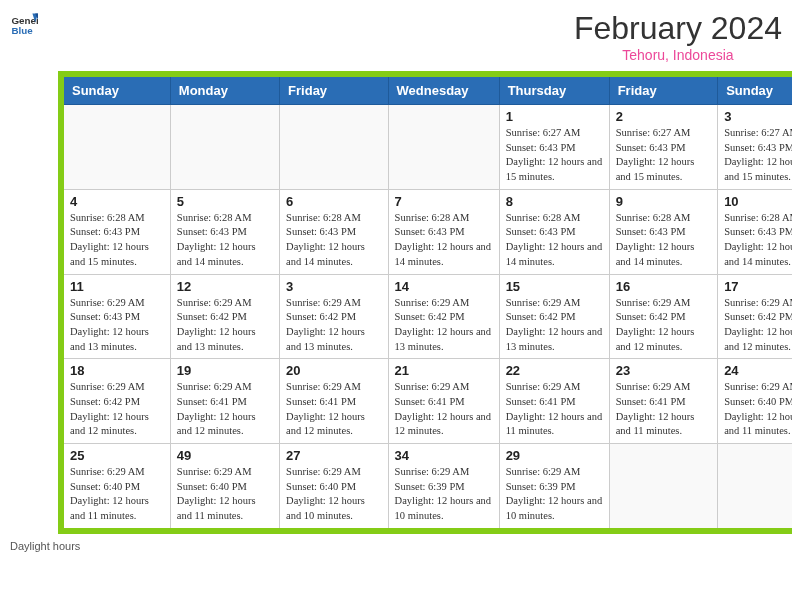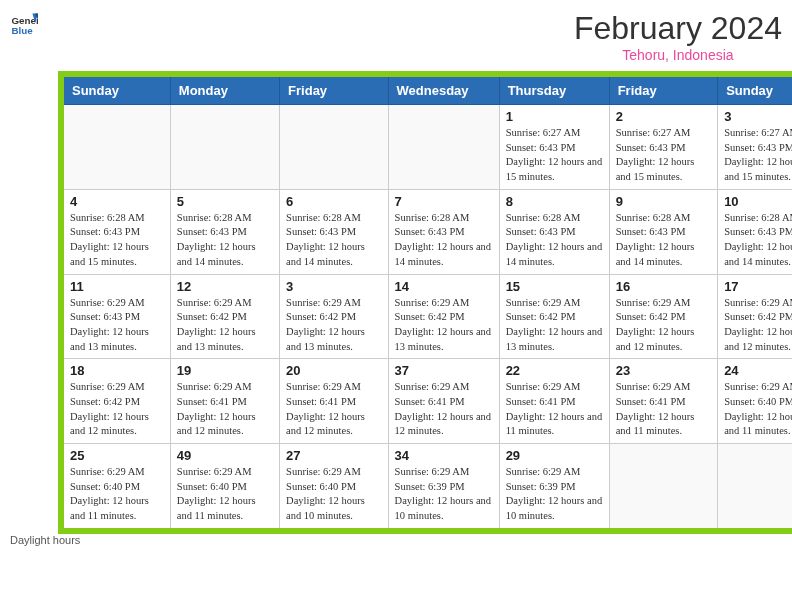--- a/index.html
+++ b/index.html
@@ -70,21 +70,21 @@
       margin-bottom: 2px;
       color: #222;
     }
     .day-info {
       font-size: 10.5px;
       line-height: 1.4;
       color: #333;
       font-family: Liberation Serif, serif;
     }
     .footer-note {
-      margin-top: 0;
+      margin-top: 6px;
       font-size: 11px;
       color: #555;
     }
   </style>
 </head>
 <body>
 
 <div class="header-area">
   <div class="logo-area">
     <svg class="logo-icon" viewBox="0 0 40 40">
@@ -258,21 +258,21 @@
 and 12 minutes.</div>
         </td>
         <td>
           <div class="day-number">20</div>
           <div class="day-info">Sunrise: 6:29 AM
 Sunset: 6:41 PM
 Daylight: 12 hours
 and 12 minutes.</div>
         </td>
         <td>
-          <div class="day-number">37</div>
+          <div class="day-number">21</div>
           <div class="day-info">Sunrise: 6:29 AM
 Sunset: 6:41 PM
 Daylight: 12 hours
 and 12 minutes.</div>
         </td>
         <td>
           <div class="day-number">22</div>
           <div class="day-info">Sunrise: 6:29 AM
 Sunset: 6:41 PM
 Daylight: 12 hours

